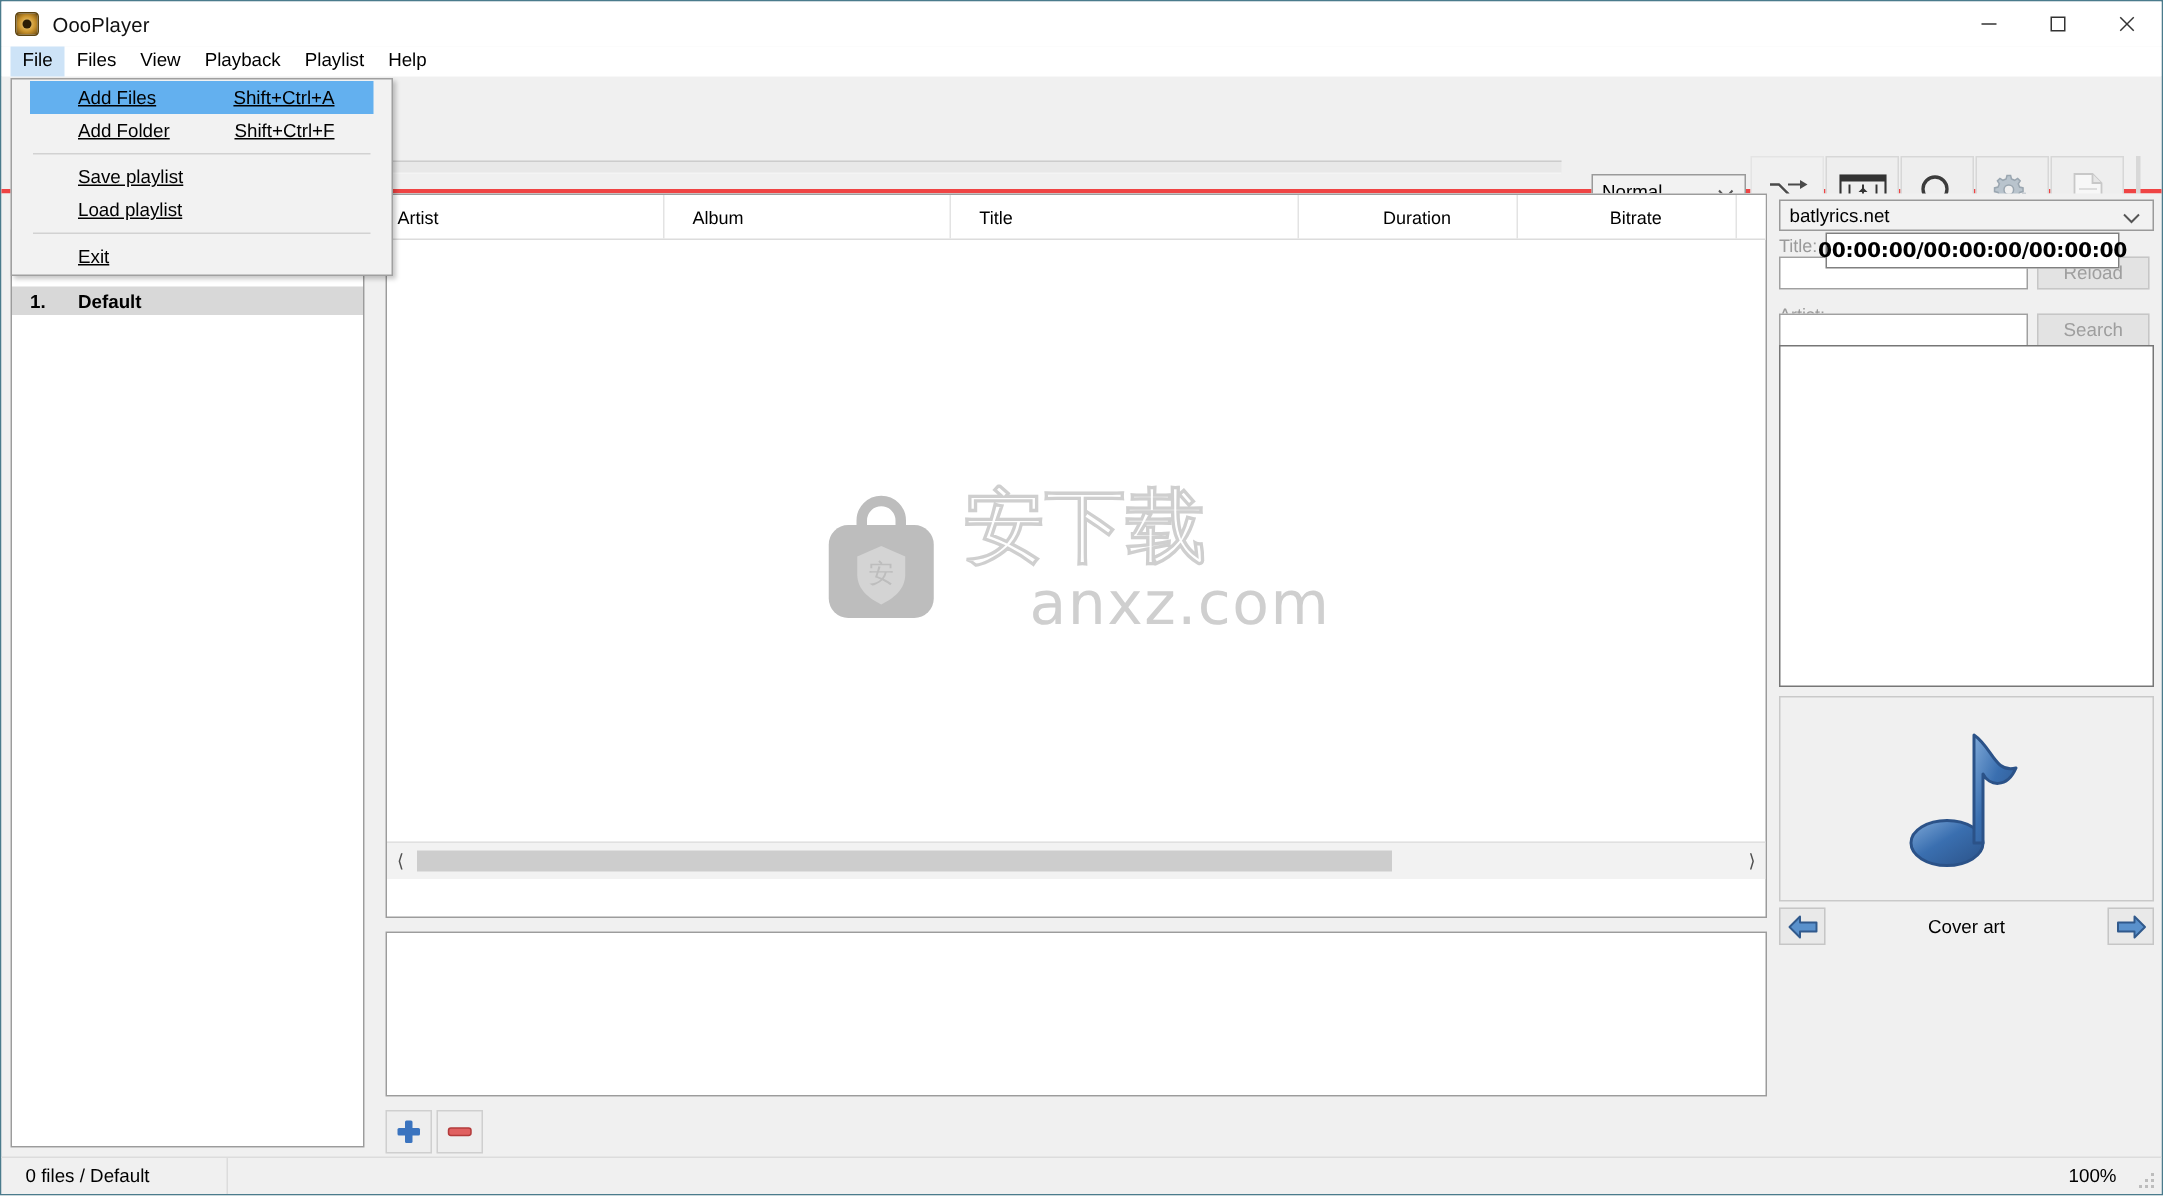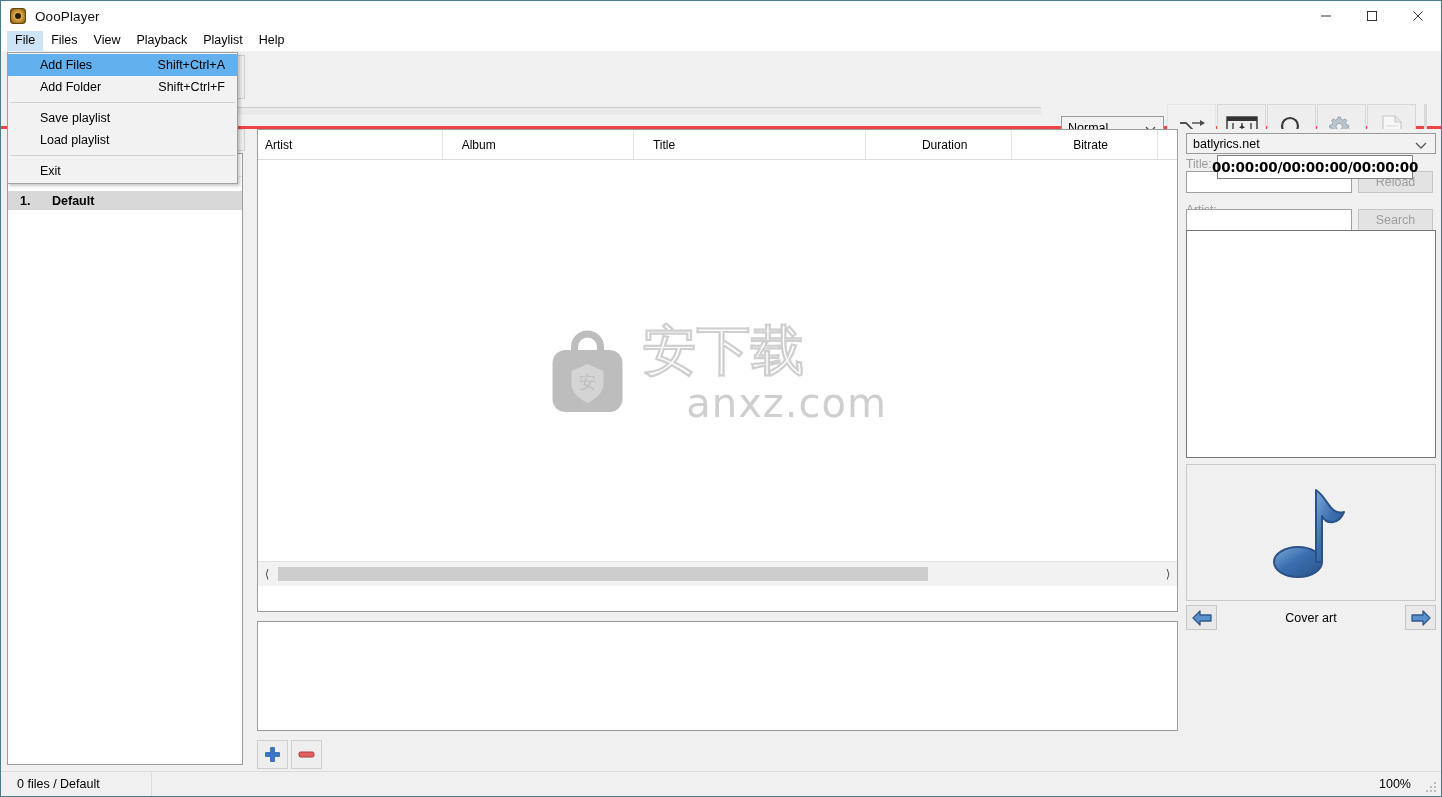--- a/index.html
+++ b/index.html
@@ -58,28 +58,29 @@
   .menu-item.active{background:#cde3f7;}
 
   
   .menu-popup{
     position:absolute;left:6px;top:51px;
     width:229px;
     background:#f2f2f2;
     border:1px solid #a0a0a0;
     box-shadow:2px 2px 3px rgba(0,0,0,.22);
     z-index:200;
-    padding:1px 0;
+    padding:1px 12px;
+    text-decoration:underline;
   }
   .mp-row{
     height:22px;display:flex;align-items:center;
     padding:0 8px 0 0;font-size:12.5px;color:#000;
   }
   .mp-row .lbl{margin-left:32px;flex:1;}
-  .mp-row .acc{color:#000;font-size:12.5px;margin-right:4px;}
+  .mp-row .acc{color:#000;font-size:12.5px;margin-right:18px;}
   .mp-row.sel{background:#63b0ef;}
   .mp-sep{height:1px;background:#d2d2d2;margin:4px 2px 4px 2px;}
 
   
   .toolstrip{
     flex:0 0 75px;height:75px;
     background:#f0f0f0;
     position:relative;
     border-bottom:3px solid #ef4444;
   }

